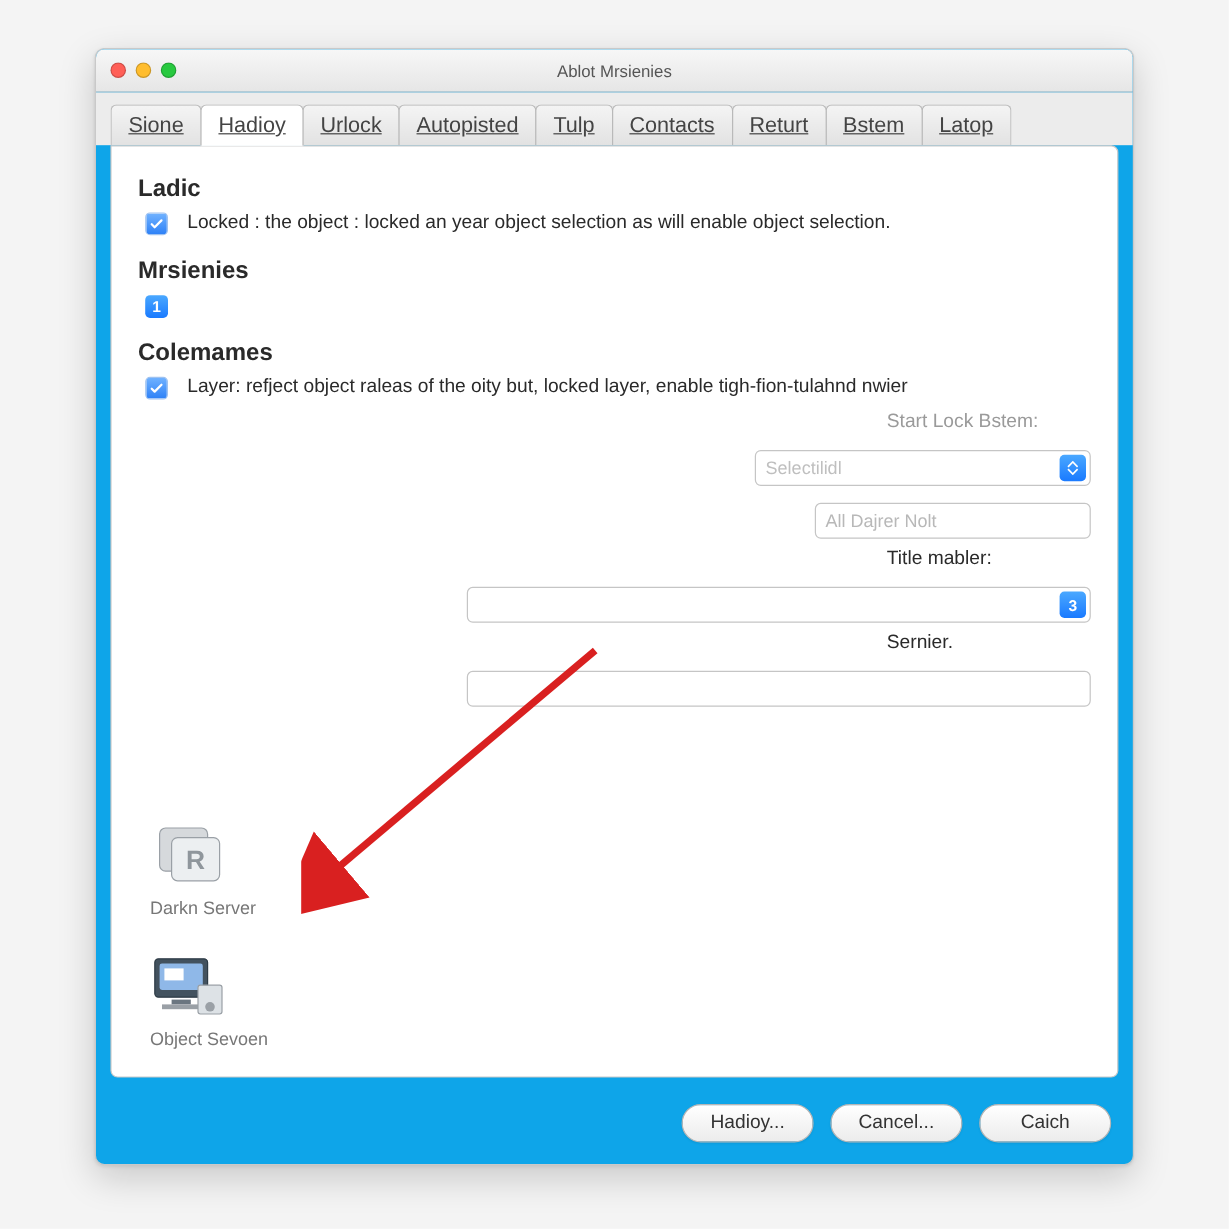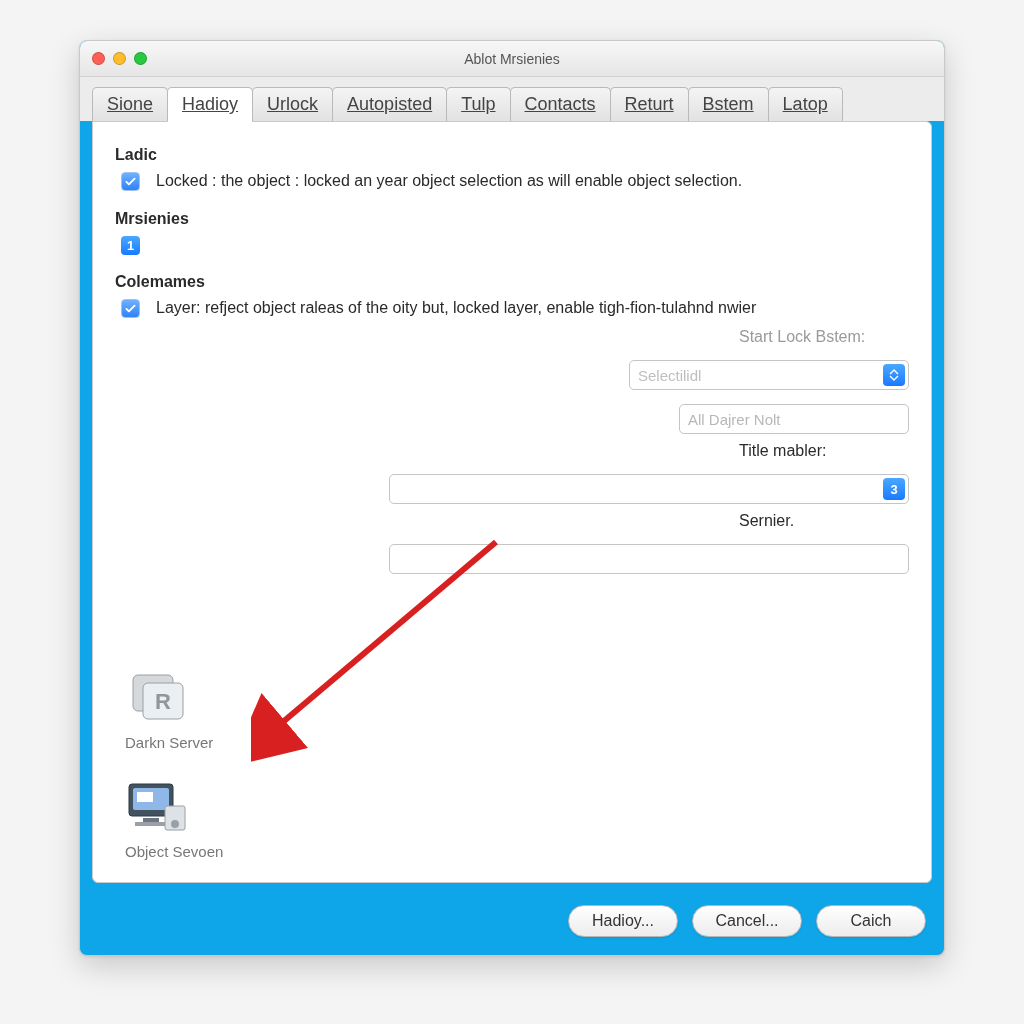--- a/index.html
+++ b/index.html
@@ -77,21 +77,21 @@
     border:1px solid #c9c9c9;
     border-radius:0 6px 6px 6px;
     margin:0 12px 12px 12px;
     padding: 18px 22px 22px 22px;
     min-height: 760px;
     position:relative;
   }
 
   .section-title {
     font-weight:600;
-    font-size:16px;
+    font-size:20px;
     margin: 6px 0 6px 0;
   }
   .row {
     display:flex;
     align-items:flex-start;
     gap:16px;
     margin-bottom:18px;
     padding-left:6px;
   }
   .checkbox {

